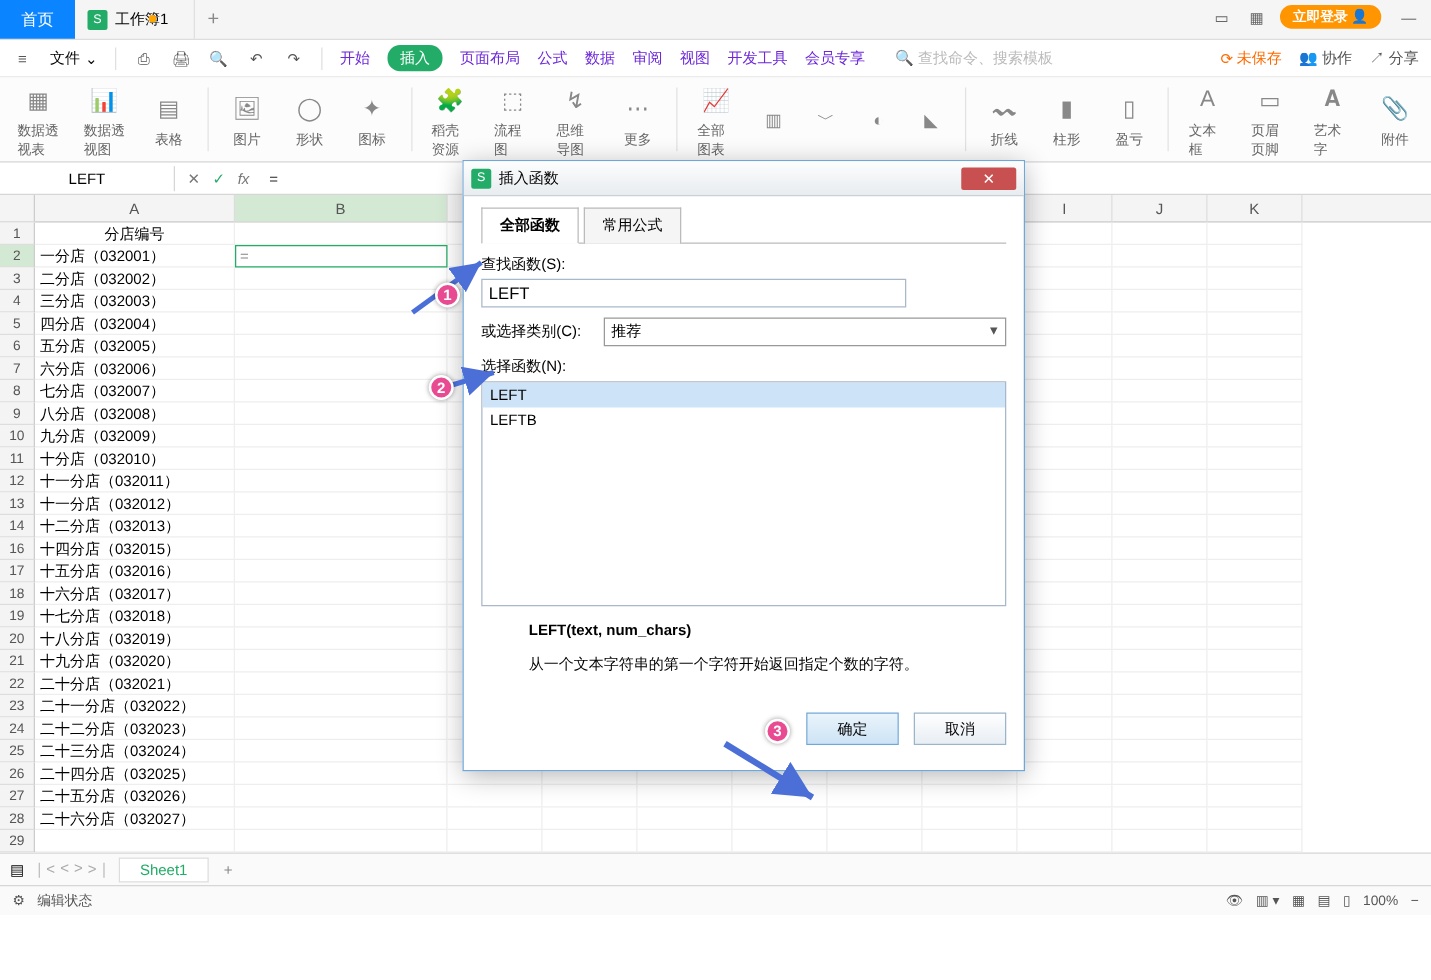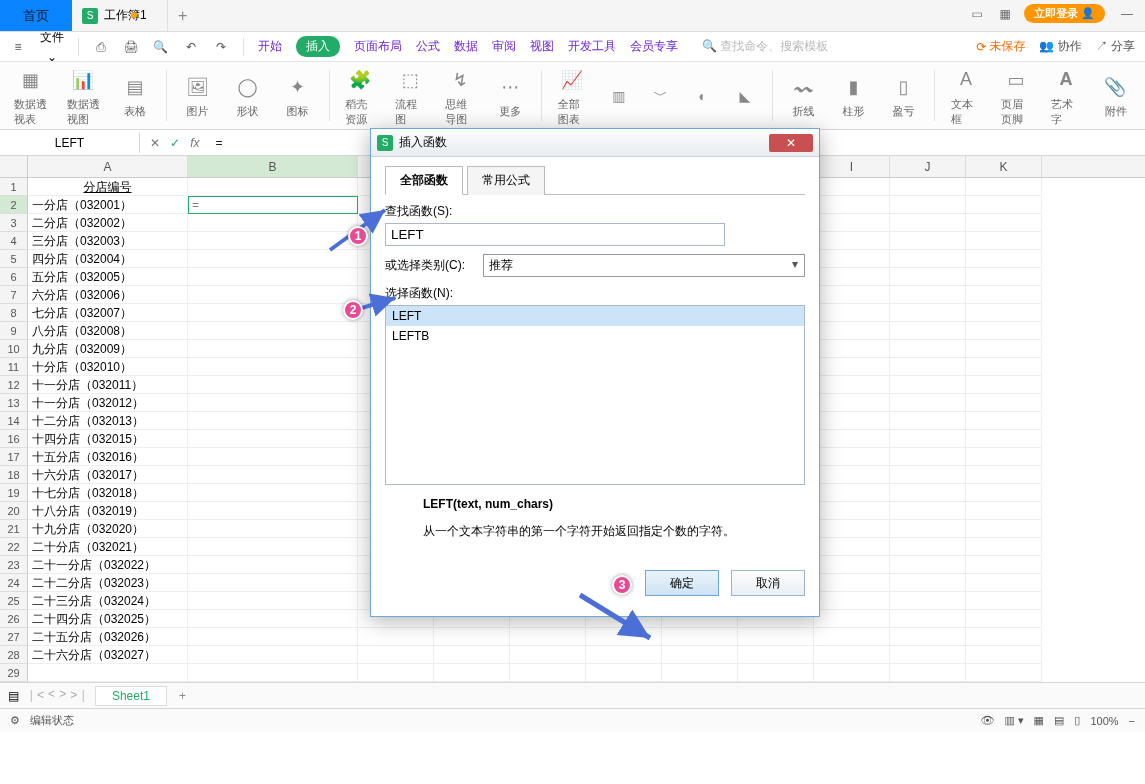--- a/index.html
+++ b/index.html
@@ -1,33 +1,33 @@
 <!DOCTYPE html>
 <html><head>
 <meta charset="utf-8">
 <style>
 * { margin: 0; padding: 0; box-sizing: border-box; font-family: "Microsoft YaHei", Arial, sans-serif; }
 body { background: #fff; width: 1145px; height: 784px; overflow: hidden; position: relative; font-size: 12px; }
 
 
 .tabs-row { height: 32px; background: #f5f5f5; display: flex; align-items: stretch; border-bottom: 1px solid #ddd; position: relative; }
-.tab-home { background: #0a84ff; color: #0f172a; width: 72px; display: flex; align-items: center; justify-content: center; font-size: 13px; }
+.tab-home { background: #0a84ff; color: #ffffff; width: 60px; display: flex; align-items: center; justify-content: center; font-size: 13px; }
 .tab-file { display: flex; align-items: center; padding: 0 20px 0 10px; gap: 6px; border-right: 1px solid #e0e0e0; position: relative; }
 .tab-file .icon-box { width: 16px; height: 16px; background: #22ac67; border-radius: 2px; display: flex; align-items: center; justify-content: center; color: #fff; font-size: 10px; }
 .tab-file .dot { position: absolute; right: 30px; top: 12px; width: 6px; height: 6px; background: #ffa500; border-radius: 50%; }
 .tab-add { width: 30px; display: flex; align-items: center; justify-content: center; color: #888; font-size: 16px; }
 .tabs-right { position: absolute; right: 6px; top: 4px; display: flex; align-items: center; gap: 10px; }
 .icon-small { width: 18px; height: 18px; display: flex; align-items: center; justify-content: center; color: #666; }
 .login-btn { background: #ff9500; color: #fff; border-radius: 10px; padding: 2px 10px; font-size: 11px; font-weight: bold; }
 .win-min { color: #666; padding: 0 6px; }
 
 
 .toolbar { height: 30px; background: #fff; display: flex; align-items: center; gap: 14px; padding: 0 10px; border-bottom: 1px solid #e5e5e5; }
 .toolbar .menu-ic { width: 16px; height: 16px; display: flex; align-items: center; justify-content: center; color: #555; }
-.toolbar .file-btn { display: flex; align-items: center; gap: 4px; flex-direction: column; }
+.toolbar .file-btn { display: flex; align-items: center; gap: 4px; }
 .toolbar .sep { width: 1px; height: 18px; background: #e0e0e0; }
 .toolbar .mtab { color: #6d28d9; }
 .toolbar .mtab.active { background: #22ac67; color: #fff; border-radius: 10px; padding: 2px 10px; }
 .toolbar-right { margin-left: auto; display: flex; align-items: center; gap: 14px; color: #555; }
 .unsaved { color: #ff6b00; display: flex; align-items: center; gap: 3px; }
 
 
 .ribbon { height: 68px; background: #fcfcfc; border-bottom: 1px solid #d6d6d6; display: flex; padding: 2px 8px; gap: 8px; }
 .rgroup { display: flex; flex-direction: column; align-items: center; justify-content: center; gap: 2px; padding: 0 6px; color: #666; font-size: 11px; }
 .rgroup .ric { width: 30px; height: 30px; display: flex; align-items: center; justify-content: center; color: #888; font-size: 18px; }
@@ -46,21 +46,21 @@
 .corner { width: 28px; border-right: 1px solid #ccc; background: #f4f4f4; }
 .ch { border-right: 1px solid #ddd; text-align: center; line-height: 22px; color: #555; }
 .chA { width: 160px; } .chB { width: 170px; background: #d4e9d4; }
 .chC, .chD, .chE, .chF, .chG, .chH, .chI, .chJ, .chK { width: 76px; }
 .rows { position: relative; }
 .row { display: flex; height: 18px; }
 .rh { width: 28px; background: #f4f4f4; border-right: 1px solid #ccc; border-bottom: 1px solid #ddd; text-align: center; line-height: 18px; color: #555; font-size: 11px; }
 .cell { border-right: 1px solid #eee; border-bottom: 1px solid #eee; padding: 0 4px; line-height: 18px; white-space: nowrap; overflow: hidden; font-size: 12px; }
 .cA { width: 160px; } .cB { width: 170px; }
 .cRest { width: 76px; }
-.cell.header-cell { text-align: center; text-decoration: underline; }
+.cell.header-cell { text-align: center; }
 .sel-cell { border: 1px solid #22ac67; position: absolute; left: 188px; top: 18px; width: 170px; height: 18px; pointer-events: none; background: rgba(255,255,255,0.5); }
 .row.rh-sel .rh { background: #d4e9d4; }
 
 
 .sheet-tabs { height: 26px; border-top: 1px solid #d6d6d6; display: flex; align-items: center; padding: 0 8px; gap: 6px; background: #fafafa; }
 .stab-nav { display: flex; gap: 4px; color: #aaa; }
 .stab { padding: 2px 16px; background: #fff; border: 1px solid #ddd; color: #22ac67; }
 .stab-add { color: #888; padding: 0 6px; }
 
 

